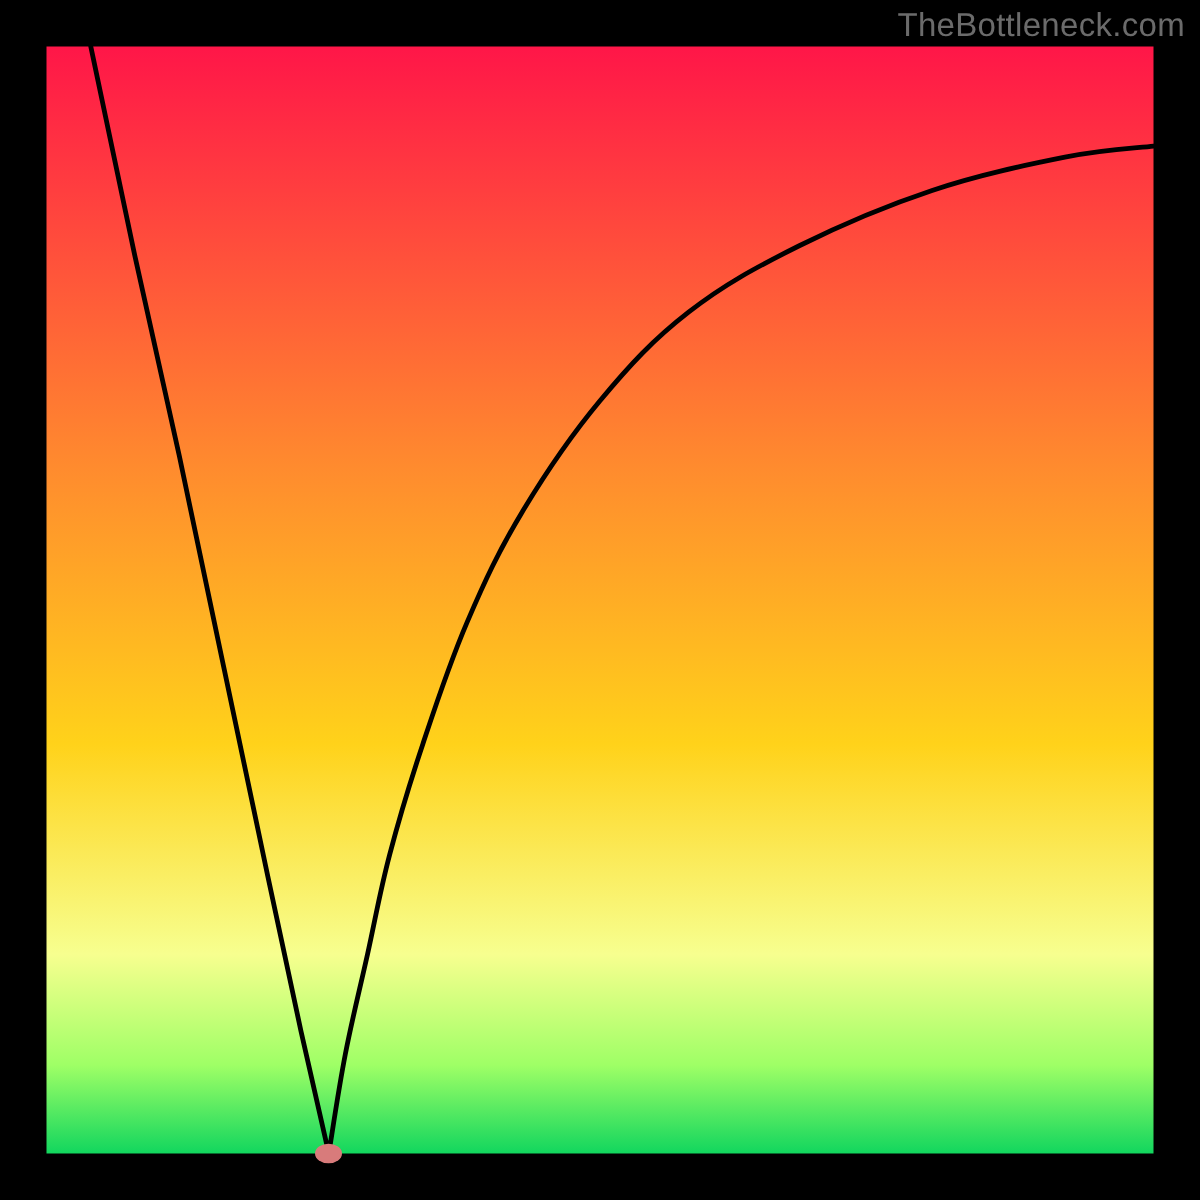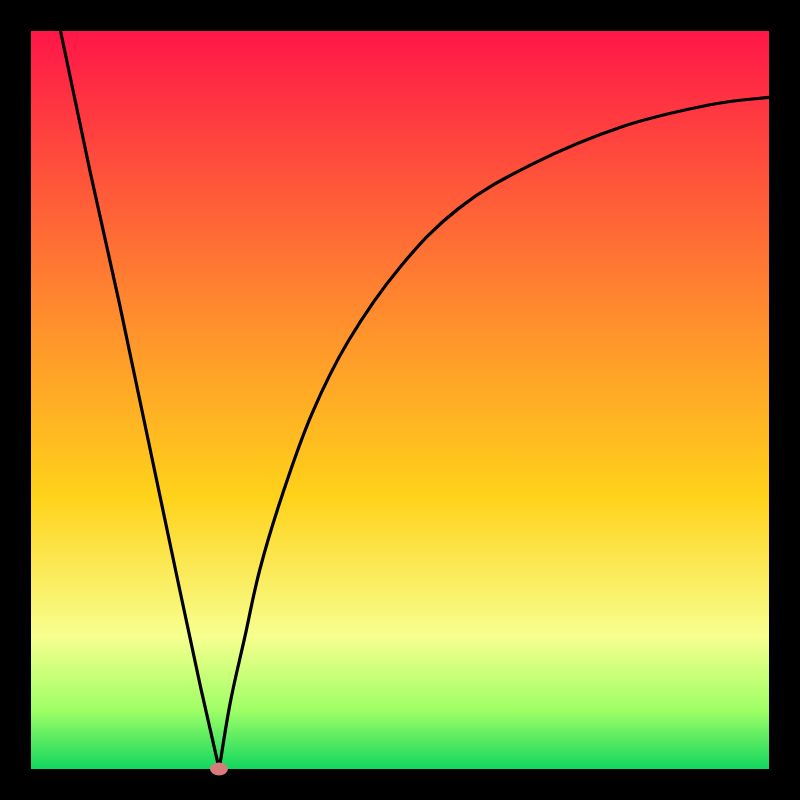--- a/index.html
+++ b/index.html
@@ -65,13 +65,14 @@
 </head>
 <body>
 
 <div class="frame">
   <div class="plot-area">
     <svg class="curve" viewBox="0 0 738 738" preserveAspectRatio="none">
       <path fill="none" stroke-width="3.2" stroke-linecap="round" stroke-linejoin="round" stroke="#000000" d="M 29.52 0 L 59.04 140.2199999999999 L 88.56 273.06 L 118.08 413.28 L 147.6 553.5 L 169.74 656.8199999999999 L 188.19 738 C 190.1826 726.0444, 194.61060000000003 695.4912, 199.26000000000002 671.58 C 203.9094 647.6688, 208.70639999999997 629.0712, 214.01999999999998 605.16 C 219.3336 581.2488, 222.138 563.9796, 228.78 538.74 C 235.422 513.5004, 241.62120000000002 492.8364, 250.92000000000002 464.94 C 260.2188 437.04359999999997, 268.4844 411.65639999999996, 280.44 383.76 C 292.3956 355.8636, 301.39919999999995 336.528, 317.34 309.96000000000004 C 333.2808 283.39200000000005, 349.074 260.0712, 369 236.15999999999997 C 388.926 212.24879999999996, 404.12879999999996 195.7176, 428.03999999999996 177.12 C 451.9512 158.5224, 472.6152 147.4524, 501.84000000000003 132.84000000000003 C 531.0648 118.22760000000004, 558.5183999999999 106.56720000000007, 590.4 95.94000000000005 C 622.2816 85.31280000000004, 652.392 79.11359999999998, 678.96 73.79999999999995 C 705.528 68.48639999999993, 727.3728 67.74839999999996, 738 66.41999999999996"></path>
     </svg>
     <div class="marker" style="left: 188.19px; top: 738px; background: rgb(216, 123, 123);"></div>
   </div>
+  <div class="watermark">TheBottleneck.com</div>
 </div>
 
 </body></html>

